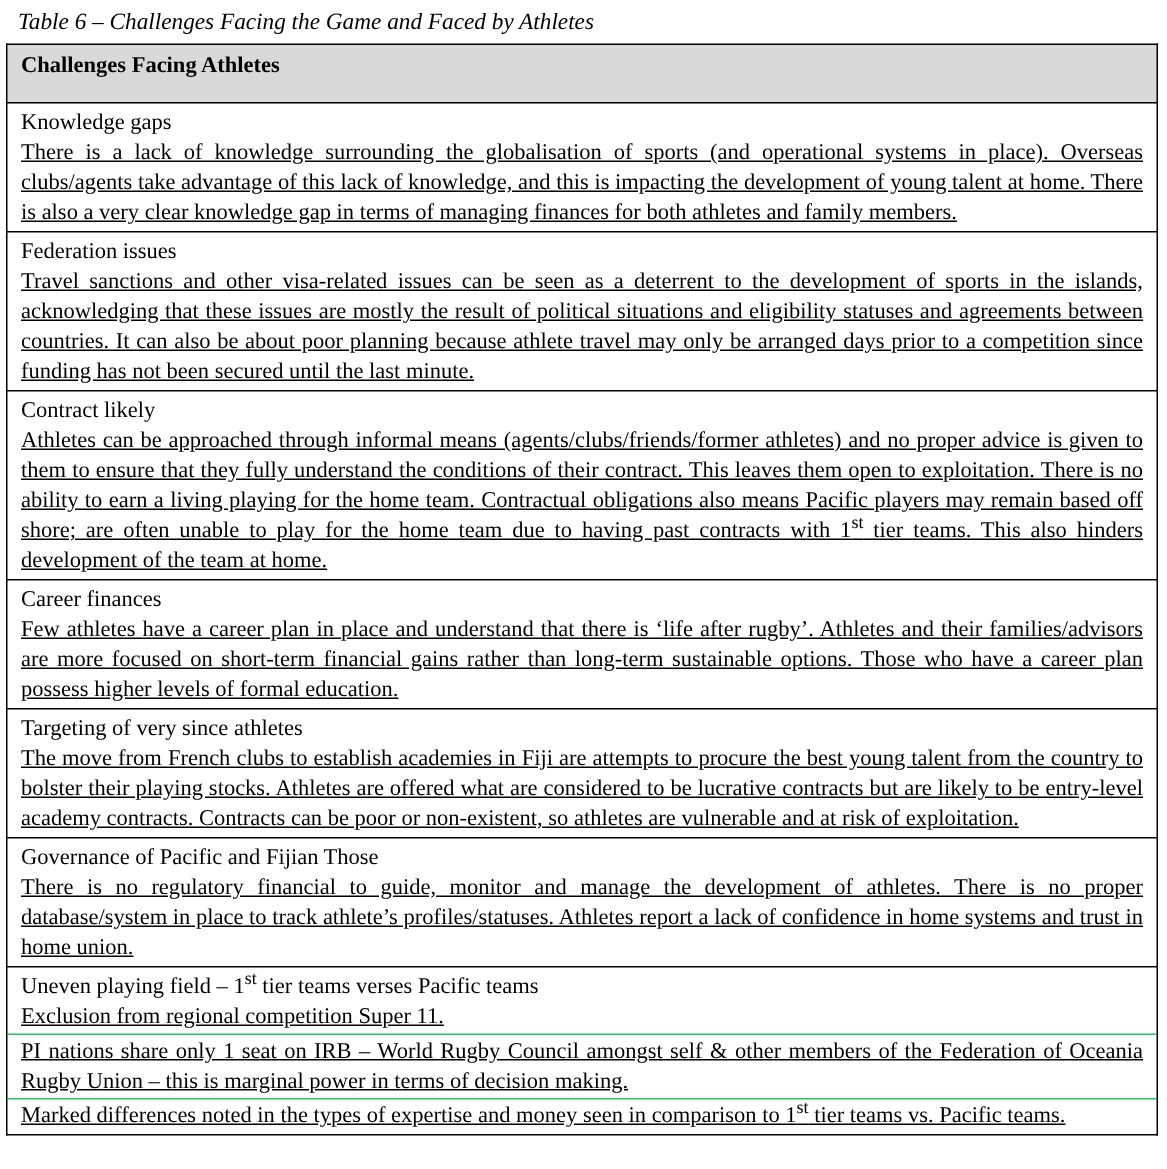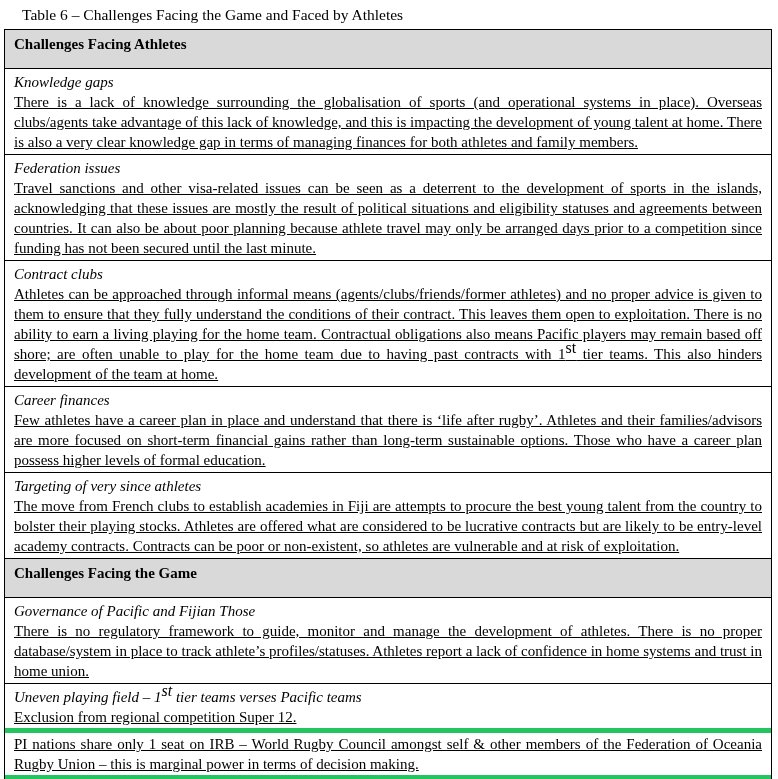--- a/index.html
+++ b/index.html
@@ -8,23 +8,24 @@
     background: #ffffff;
     color: #000000;
   }
   body {
     width: 778px;
     height: 779px;
     overflow: hidden;
     font-family: "Liberation Serif", "DejaVu Serif", serif;
   }
   .doc-title {
+    font-style: italic;
     font-size: 15.5px;
     line-height: 18px;
-    margin: 6px 6px 5px 22px;
+    margin: 6px 6px 5px 12px;
     white-space: nowrap;
   }
   table.challenges {
     border-collapse: collapse;
     width: 768px;
     margin-left: 4px;
     table-layout: fixed;
   }
   table.challenges td {
     border: 1px solid #000000;
@@ -35,37 +36,36 @@
     background: #d9d9d9;
     padding-top: 5px;
     padding-bottom: 14px;
   }
   .band-label {
     font-weight: bold;
     font-size: 15px;
     line-height: 19px;
   }
   .entry-heading {
-    font-style: italic;
     font-size: 15px;
     line-height: 20px;
   }
   .entry-paragraph {
     font-size: 15px;
     line-height: 20px;
     text-align: justify;
     text-decoration: underline;
   }
   .sub-row {
-    border-top: 5px solid #22c55e;
+    border-top: 1px solid #22c55e;
     margin: 1px -9px 0 -9px;
     padding: 1px 9px 0 9px;
   }
   sup {
-    font-size: 16px;
+    font-size: 12px;
     line-height: 0;
   }
 </style>
 </head>
 <body>
 
 <div class="doc-title">Table 6 – Challenges Facing the Game and Faced by Athletes</div>
 
 <table class="challenges">
   <tbody>
@@ -81,49 +81,44 @@
         </td>
       </tr>
       <tr class="entry">
         <td>
           <div class="entry-heading">Federation issues</div>
           <div class="entry-paragraph">Travel sanctions and other visa-related issues can be seen as a deterrent to the development of sports in the islands, acknowledging that these issues are mostly the result of political situations and eligibility statuses and agreements between countries. It can also be about poor planning because  athlete travel may only be arranged days prior to a competition since funding has not been secured until the last minute.</div>
         </td>
       </tr>
       <tr class="entry">
         <td>
-          <div class="entry-heading">Contract clubs</div>
+          <div class="entry-heading">Contract likely</div>
           <div class="entry-paragraph">Athletes can be approached through informal means (agents/clubs/friends/former athletes) and no proper advice is given to them to ensure that they fully understand the conditions of their contract. This leaves them open to exploitation.   There is no ability to earn a living playing for the home team. Contractual obligations also means Pacific players may remain based off shore; are often unable to play for the home team due to having past contracts with 1<sup>st</sup> tier teams. This also hinders development of the team at home.</div>
         </td>
       </tr>
       <tr class="entry">
         <td>
           <div class="entry-heading">Career finances</div>
           <div class="entry-paragraph">Few athletes have a career plan in place and understand that there is ‘life after rugby’. Athletes and their families/advisors are more focused on short-term financial gains rather than long-term sustainable options. Those who have a career plan possess higher levels of formal education.</div>
         </td>
       </tr>
       <tr class="entry">
         <td>
           <div class="entry-heading">Targeting of very since athletes</div>
           <div class="entry-paragraph">The move from French clubs to establish academies in Fiji are attempts to procure the best young talent from the country to bolster their playing stocks. Athletes are offered what are considered to be lucrative contracts but are likely to be entry-level academy contracts. Contracts can be poor or non-existent, so athletes are vulnerable and at risk of exploitation.</div>
         </td>
       </tr>
-      <tr class="band">
-        <td>
-          <div class="band-label">Challenges Facing the Game</div>
-        </td>
-      </tr>
       <tr class="entry">
         <td>
           <div class="entry-heading">Governance of Pacific and Fijian Those</div>
-          <div class="entry-paragraph">There is no regulatory framework to guide, monitor and manage the development of athletes. There is no proper database/system in place to track athlete’s profiles/statuses. Athletes report a lack of confidence in home systems and trust in home union.</div>
+          <div class="entry-paragraph">There is no regulatory financial to guide, monitor and manage the development of athletes. There is no proper database/system in place to track athlete’s profiles/statuses. Athletes report a lack of confidence in home systems and trust in home union.</div>
         </td>
       </tr>
       <tr class="entry">
         <td>
           <div class="entry-heading">Uneven playing field – 1<sup>st</sup> tier teams verses Pacific teams</div>
-          <div class="entry-paragraph">Exclusion from regional competition Super 12.</div>
+          <div class="entry-paragraph">Exclusion from regional competition Super 11.</div>
           <div class="entry-paragraph sub-row">PI nations share only 1 seat on IRB – World Rugby Council amongst self &amp; other members of the Federation of Oceania Rugby Union – this is marginal power in terms of decision making.</div>
           <div class="entry-paragraph sub-row">Marked differences noted in the types of expertise and money seen in comparison to 1<sup>st</sup> tier teams vs. Pacific teams.</div>
         </td>
       </tr>
     </tbody>
 </table>
 
 </body></html>

